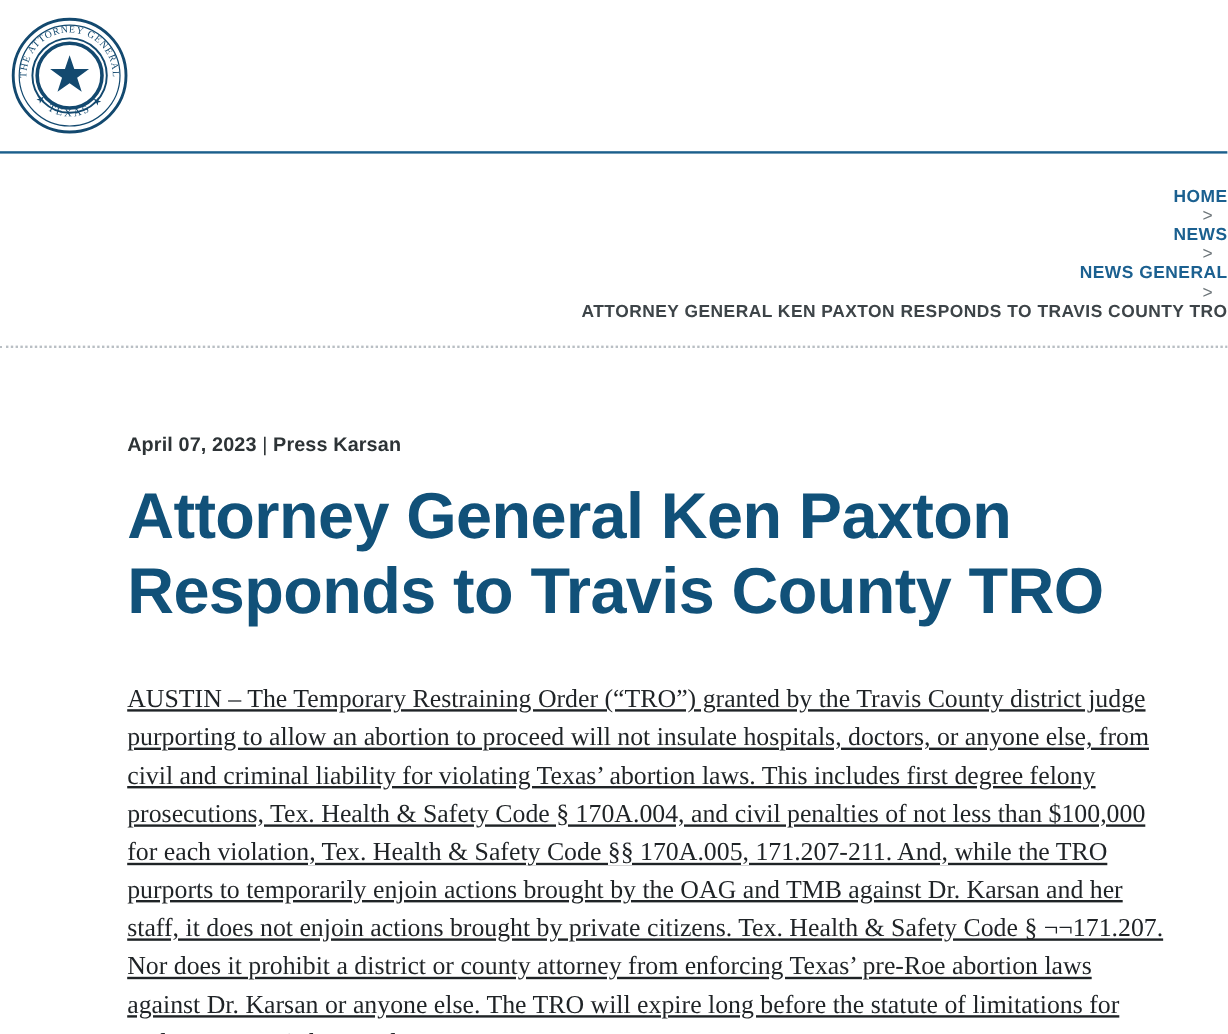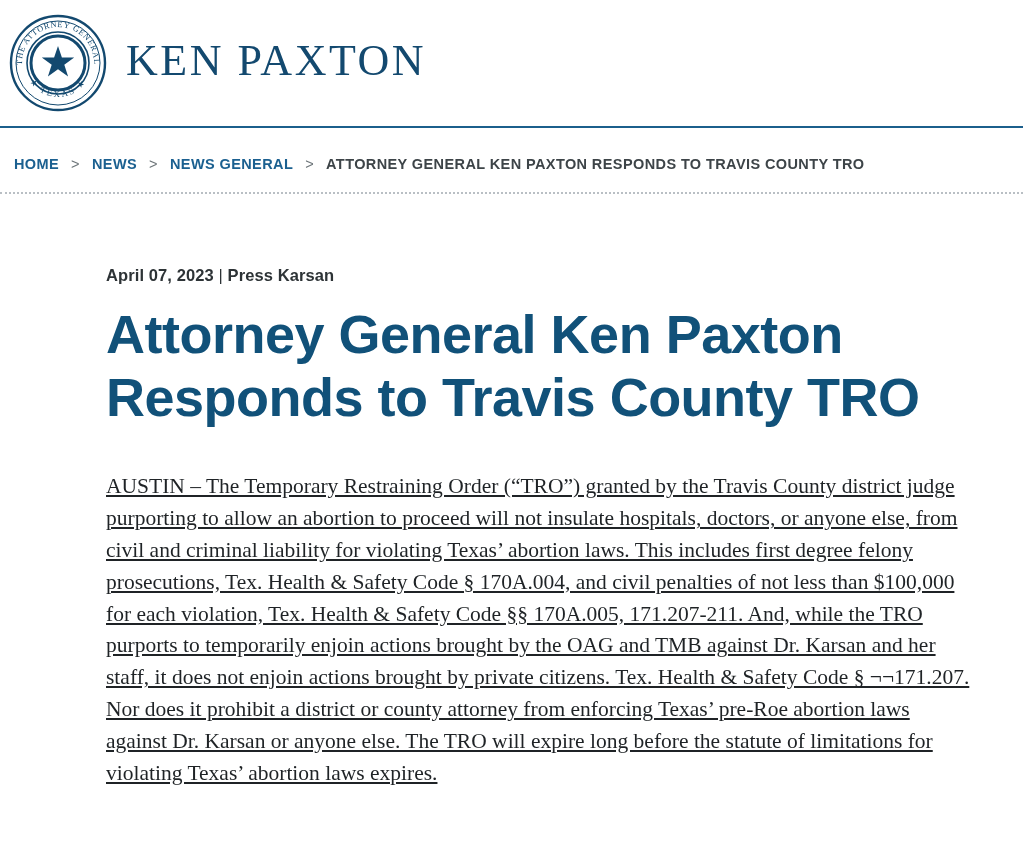--- a/index.html
+++ b/index.html
@@ -62,20 +62,21 @@
     border-bottom: 2px dotted #b9bfc4;
     padding-bottom: 20px;
   }
   .breadcrumb {
     display: flex;
     align-items: flex-end;
     flex-wrap: nowrap;
     font-size: 14.5px;
     letter-spacing: 0.4px;
     font-weight: 700;
+    flex-direction: column;
   }
   .breadcrumb a {
     color: #1b6090;
     text-decoration: none;
   }
   .breadcrumb .sep {
     color: #6d7579;
     margin: 0 12px;
     font-weight: 400;
   }
@@ -134,21 +135,20 @@
       <text font-family="Liberation Serif, serif" font-size="8.2" fill="#13496f" letter-spacing="0.8">
         <textPath href="#sealTop" startOffset="50%" text-anchor="middle">THE ATTORNEY GENERAL</textPath>
       </text>
       <text font-family="Liberation Serif, serif" font-size="9" fill="#13496f" letter-spacing="2">
         <textPath href="#sealBottom" startOffset="50%" text-anchor="middle">★ TEXAS ★</textPath>
       </text>
     </svg>
   </div>
 
   <div class="wordmark">
-    <div class="line1">KEN PAXTON</div>
   </div>
 
 </header>
 
 <nav class="breadcrumb-wrap">
   <div class="breadcrumb">
     <a href="#">HOME</a>
     <span class="sep">&gt;</span>
     <a href="#">NEWS</a>
     <span class="sep">&gt;</span>

